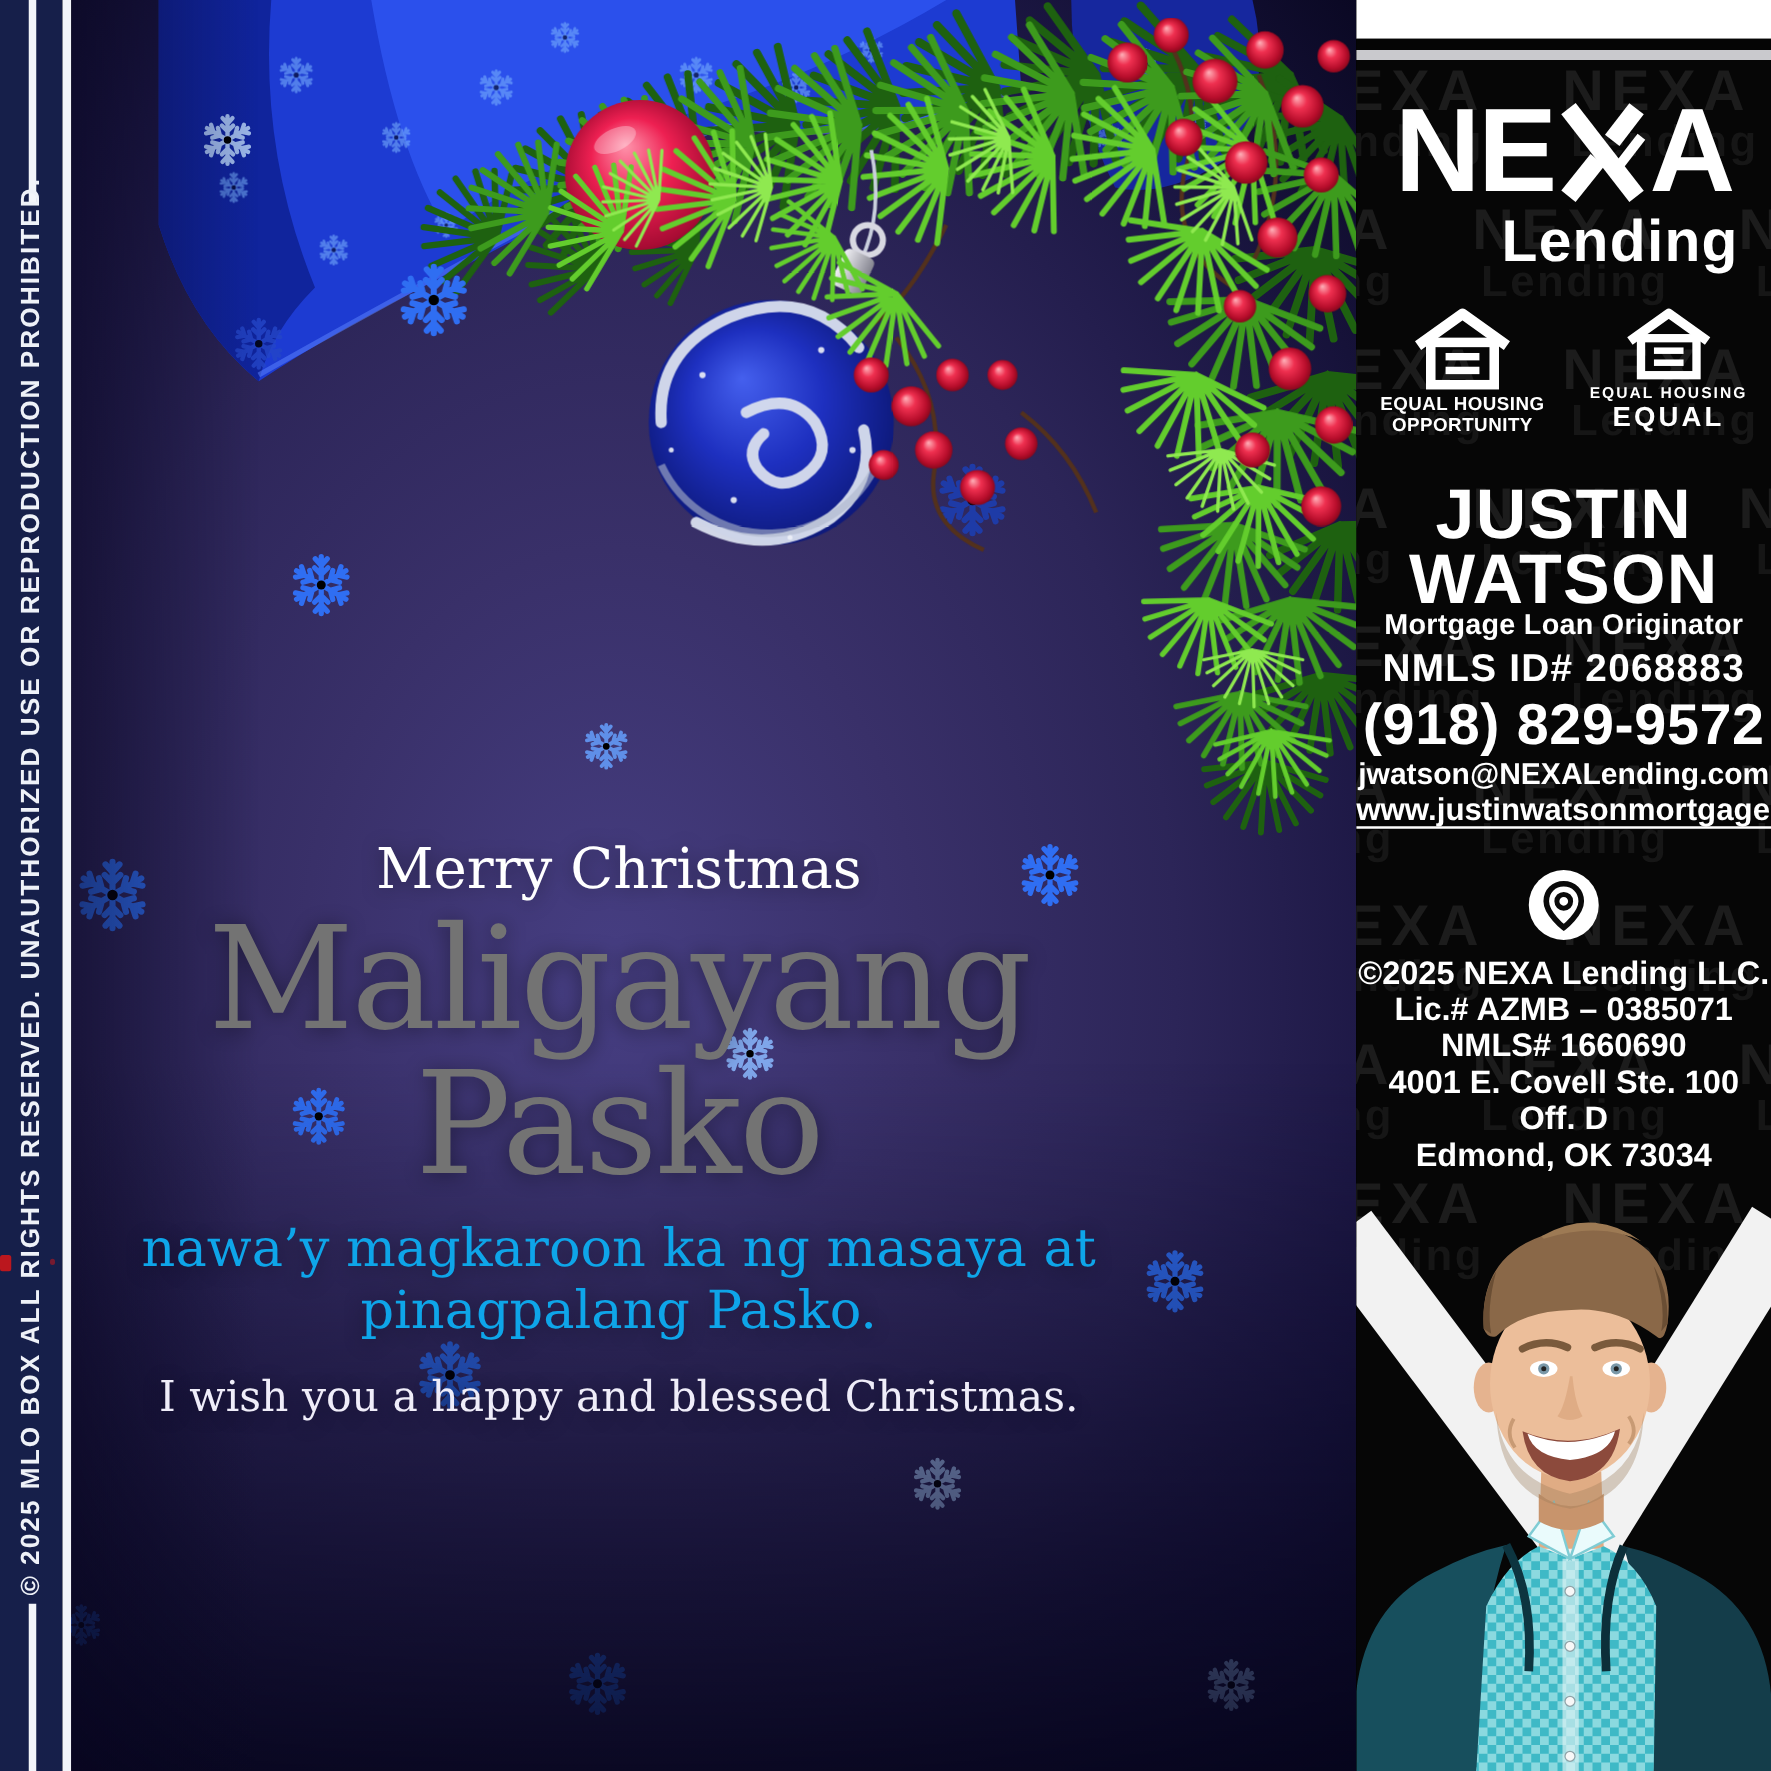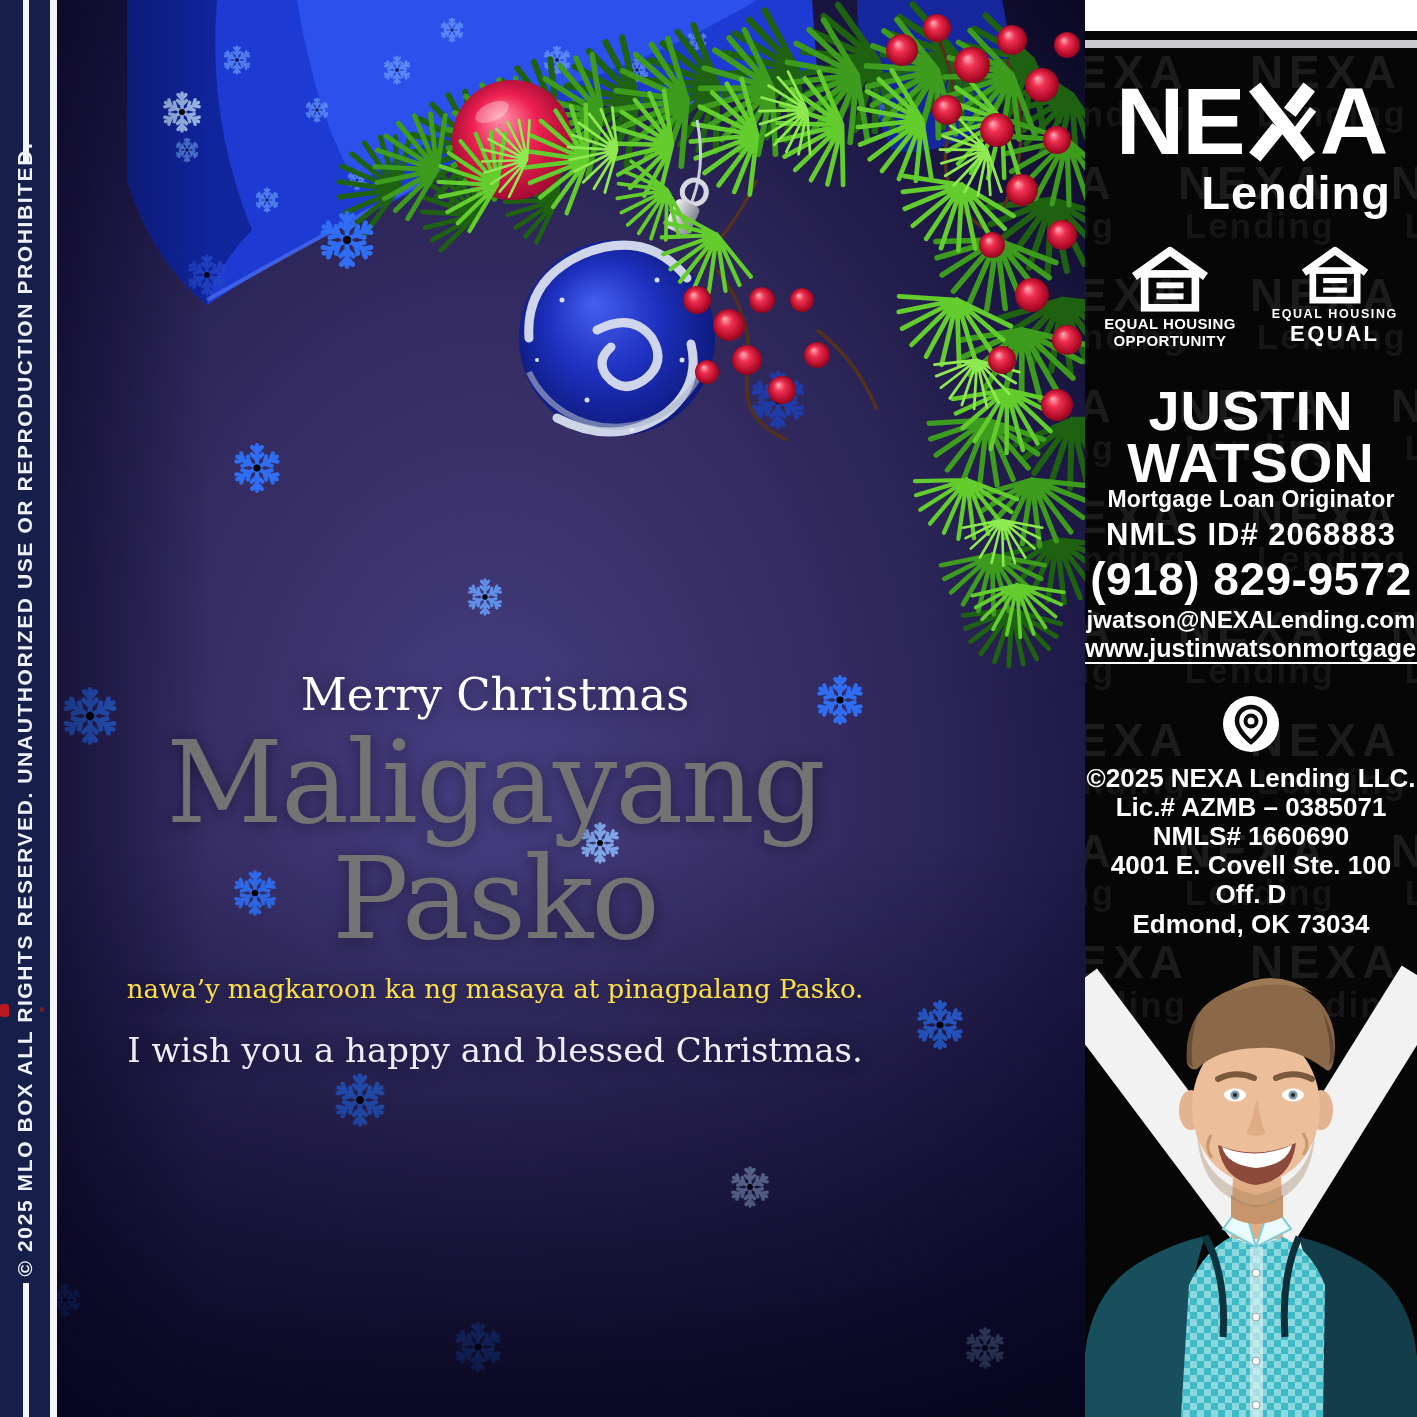--- a/index.html
+++ b/index.html
@@ -21,21 +21,21 @@
 
   .separator{position:absolute;left:50px;top:0;width:7px;height:1417px;background:#f3f5fa;}
 
   
   .main{position:absolute;left:57px;top:0;width:876px;height:1417px;}
   .main svg.art{display:block;}
   .greeting{position:absolute;left:0;top:672px;width:100%;text-align:center;color:#fff;
             font-family:"DejaVu Serif",serif;text-shadow:0 2px 16px rgba(0,0,0,.4);}
   .greet-eyebrow{font-size:45px;line-height:1;}
   .greet-title{font-size:114px;line-height:1.02;letter-spacing:-2px;margin-top:8px;color:#737373;}
-  .greet-line1{font-size:26px;margin-top:16px;color:#fde047;}
+  .greet-line1{font-size:42px;margin-top:16px;color:#0ea5e9;}
   .greet-line2{font-size:34px;margin-top:26px;color:#efedf9;}
 
   
   .sidebar{position:absolute;left:1085px;top:0;width:332px;height:1417px;background:#060606;overflow:hidden;color:#fff;}
   .sb-white-band{position:absolute;top:0;left:0;width:100%;height:31px;background:#ffffff;}
   .sb-black-band{position:absolute;top:31px;left:0;width:100%;height:9px;background:#050505;}
   .sb-gray-band{position:absolute;top:40px;left:0;width:100%;height:8px;background:#c9c9cd;}
 
   .wm{position:absolute;top:48px;left:0;right:0;bottom:0;overflow:hidden;pointer-events:none;}
   .wm-g{white-space:nowrap;margin-bottom:28px;}

